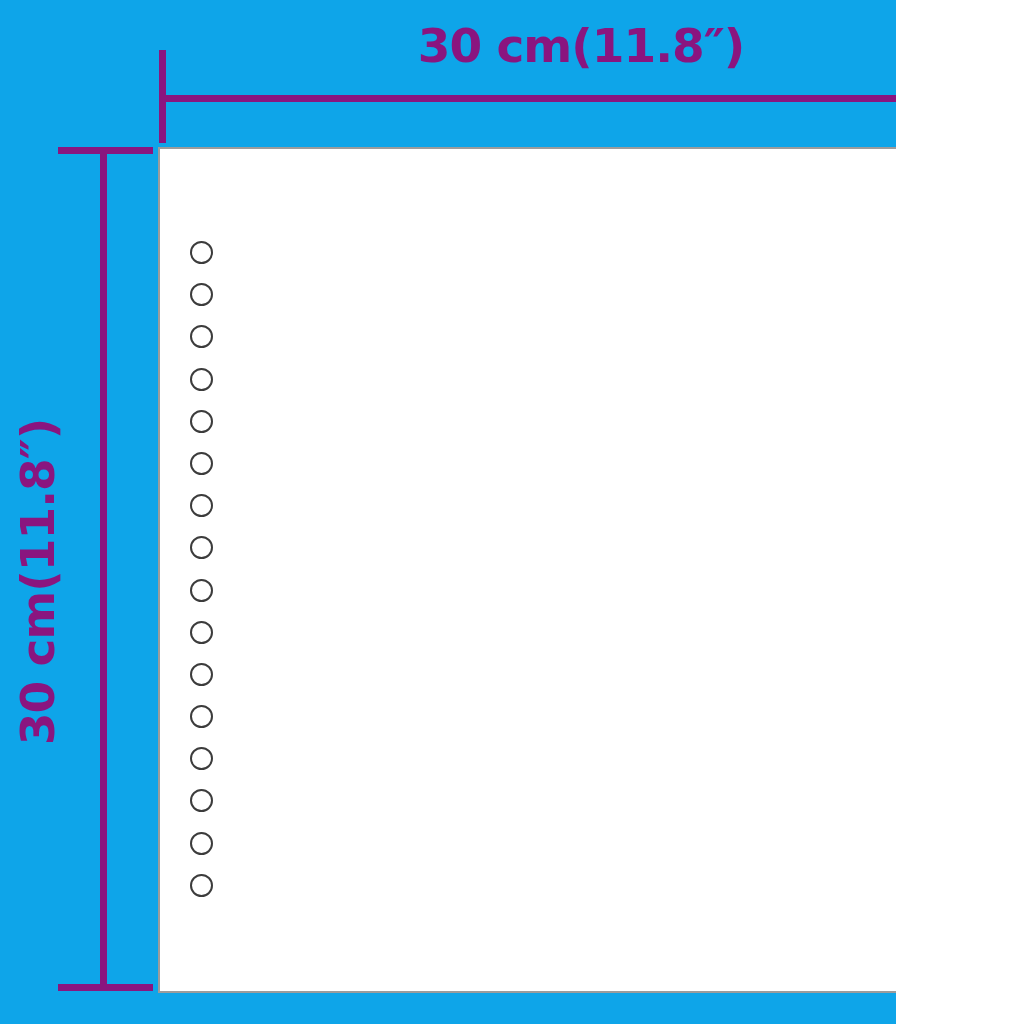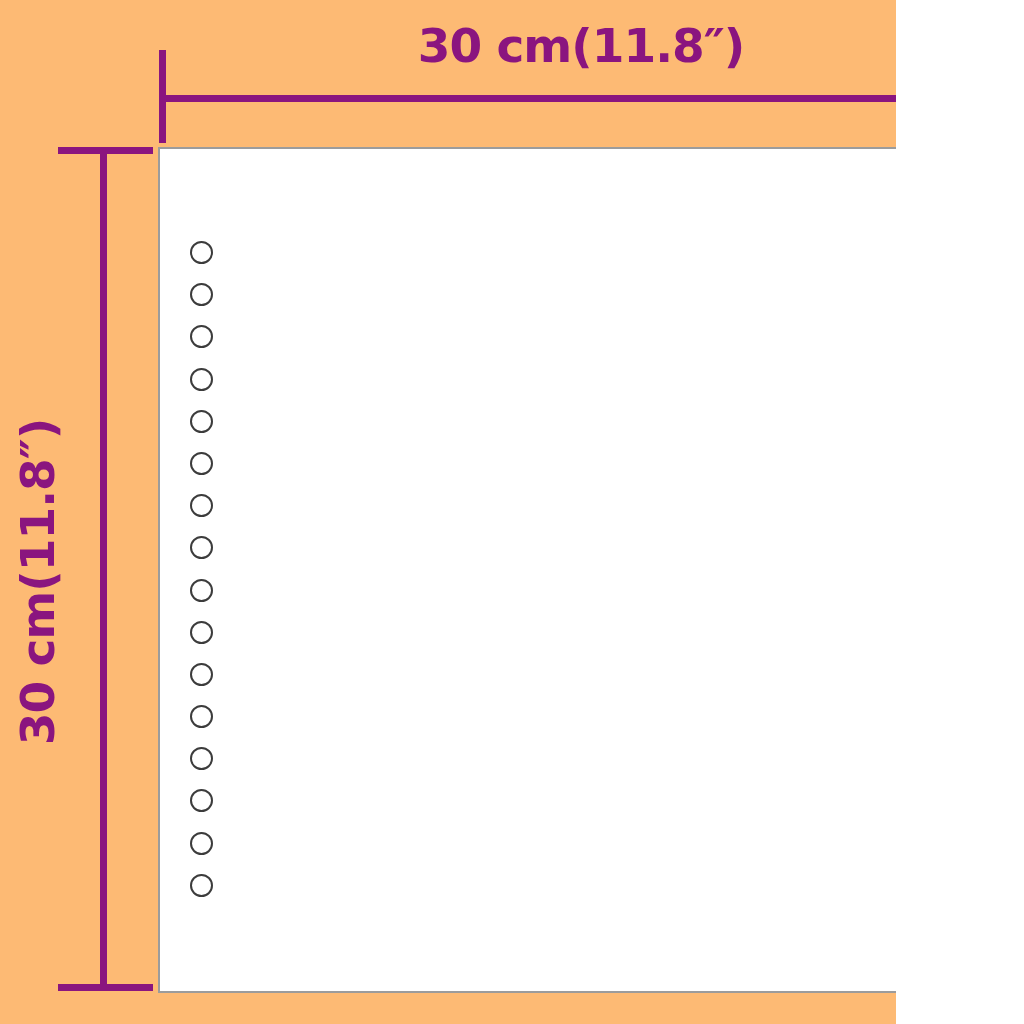--- a/index.html
+++ b/index.html
@@ -4,21 +4,21 @@
 <style>
   html, body {
     margin: 0;
     padding: 0;
     background: #ffffff;
   }
   .canvas {
     position: relative;
     width: 896px;
     height: 1024px;
-    background: #fdba74;
+    background: #0ea5e9;
     overflow: hidden;
     font-family: "DejaVu Sans", "Liberation Sans", sans-serif;
   }
 
   
   .mirror {
     position: absolute;
     left: 158px;
     top: 147px;
     width: 848px;

